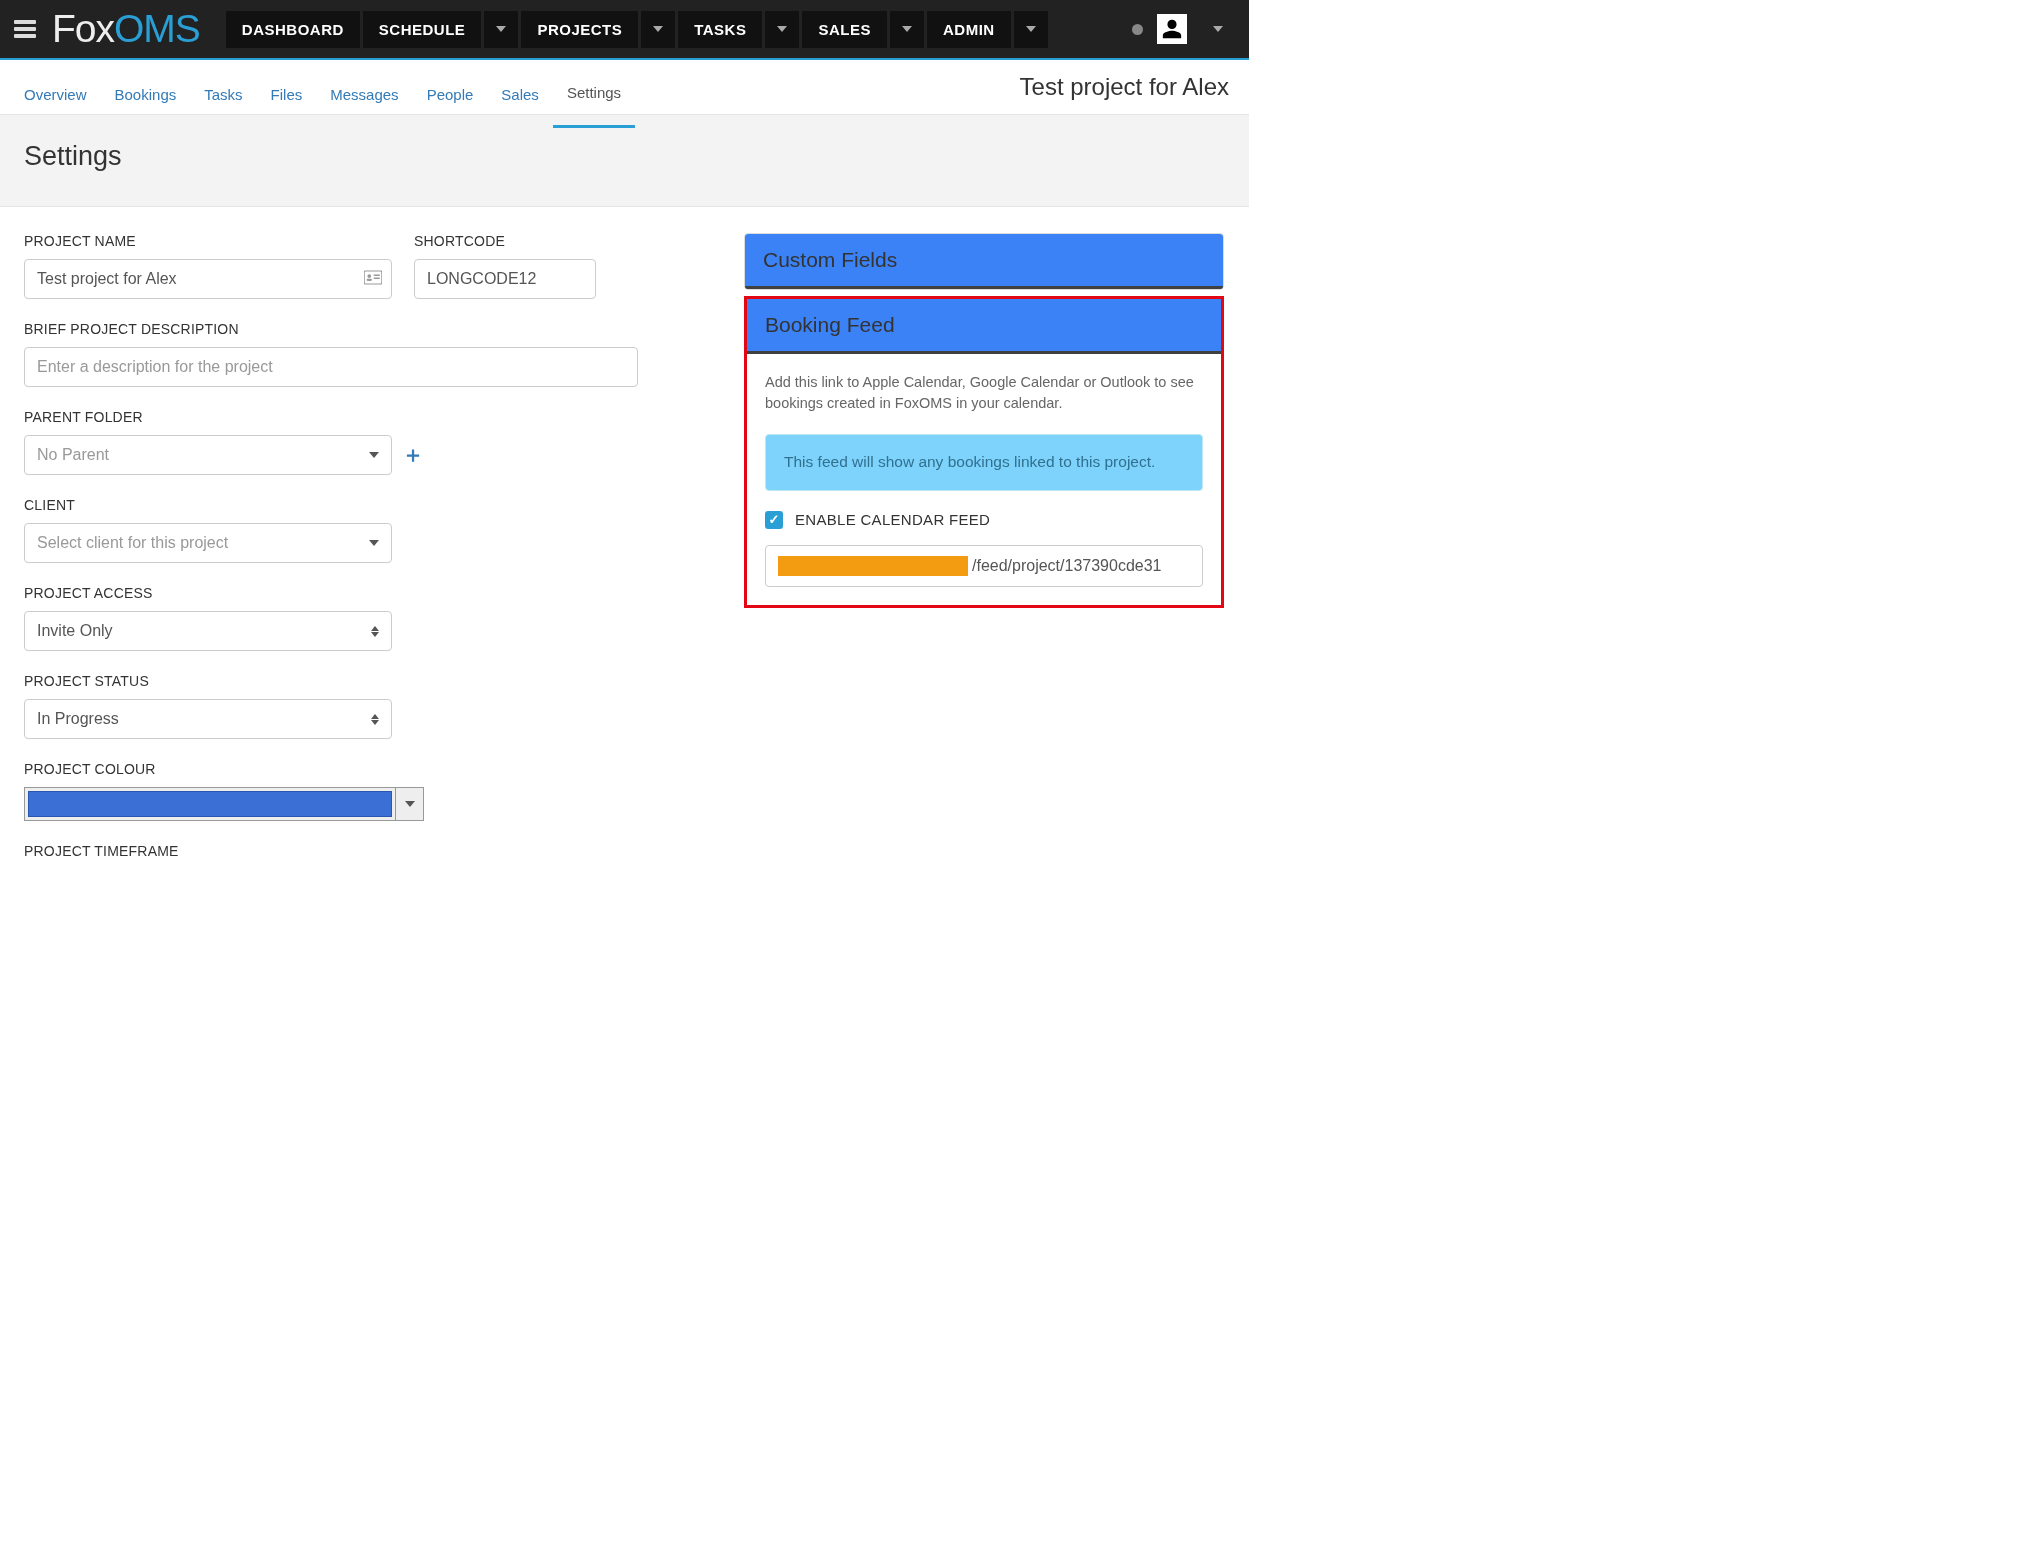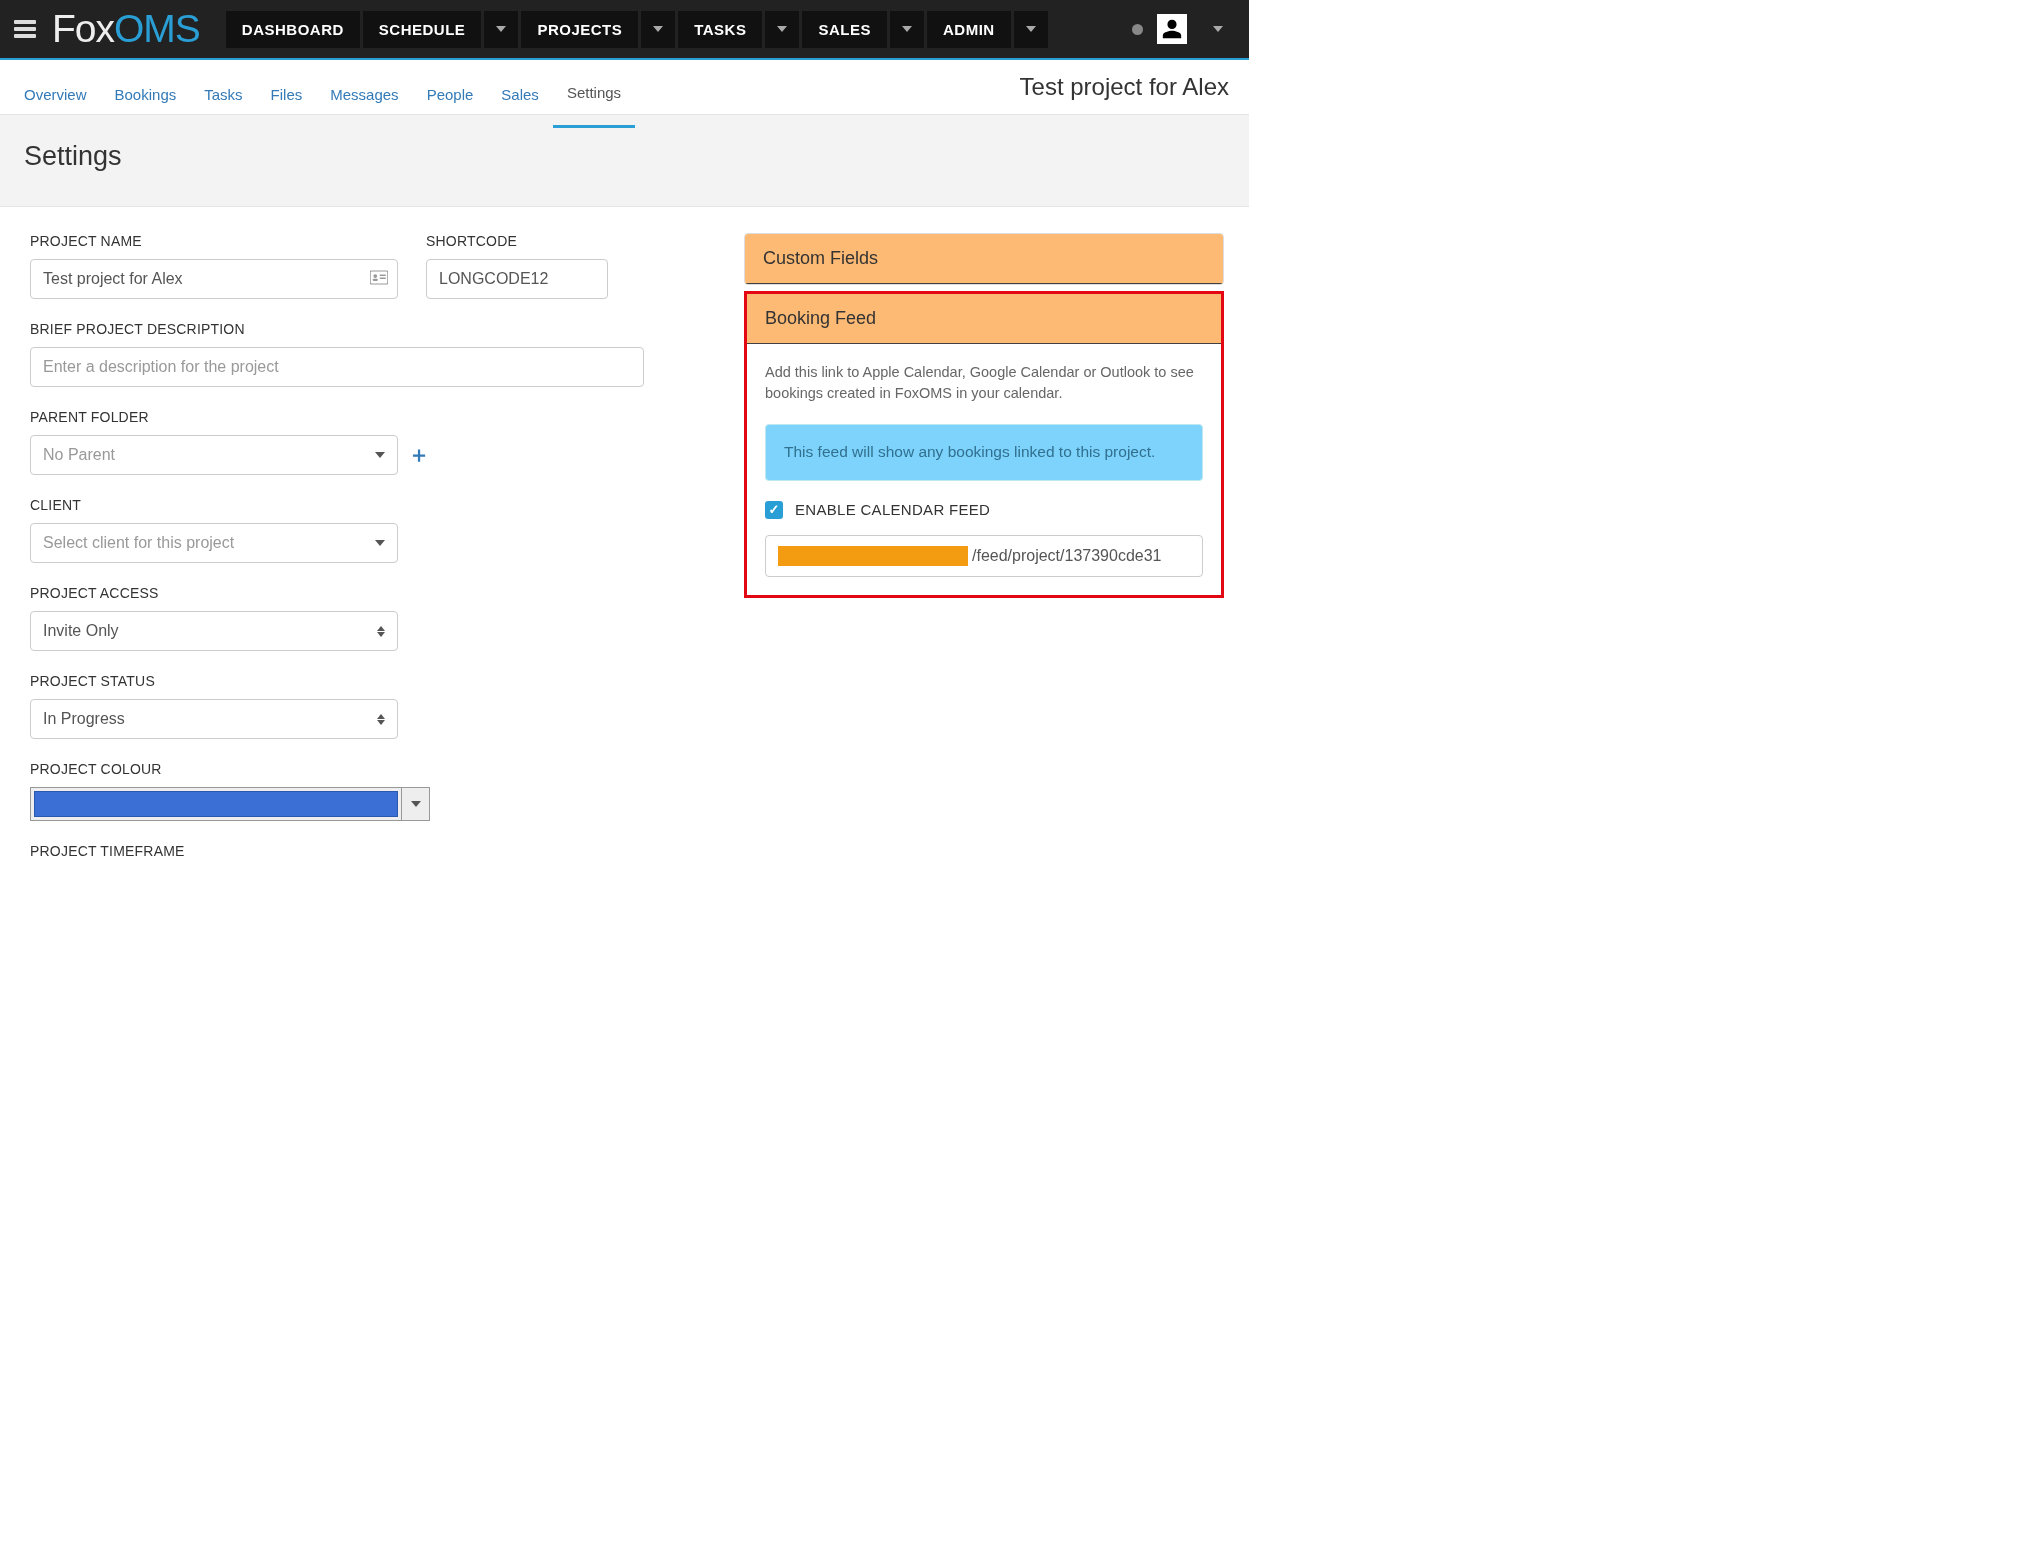--- a/index.html
+++ b/index.html
@@ -133,21 +133,21 @@
 
   .form-label {
     font-size: 14px;
     font-weight: 400;
     letter-spacing: 0.2px;
     color: #333;
     margin-bottom: 10px;
     display: block;
   }
 
-  .form-row { margin-bottom: 22px; margin-left: 6px; }
+  .form-row { margin-bottom: 22px; }
   .two-col { display: flex; gap: 22px; }
   .two-col .form-row { flex: 0 0 auto; }
 
   input[type=text], .select-like {
     height: 40px;
     border: 1px solid #ccc;
     border-radius: 4px;
     padding: 0 12px;
     font-size: 16px;
     width: 100%;
@@ -220,25 +220,25 @@
     cursor: pointer;
   }
 
   
   .panel {
     border: 1px solid #ddd;
     border-radius: 4px;
     overflow: hidden;
   }
   .panel-head {
-    background: #fdba74;
+    background: #3b82f6;
     padding: 14px 18px;
-    font-size: 18px;
+    font-size: 21px;
     color: #333;
-    border-bottom: 1px solid #404040;
+    border-bottom: 3px solid #404040;
   }
   .panel-body {
     padding: 18px;
     font-size: 14.5px;
     color: #666;
   }
 
   .highlight-box {
     border: 3px solid #e30613;
     padding: 0;

